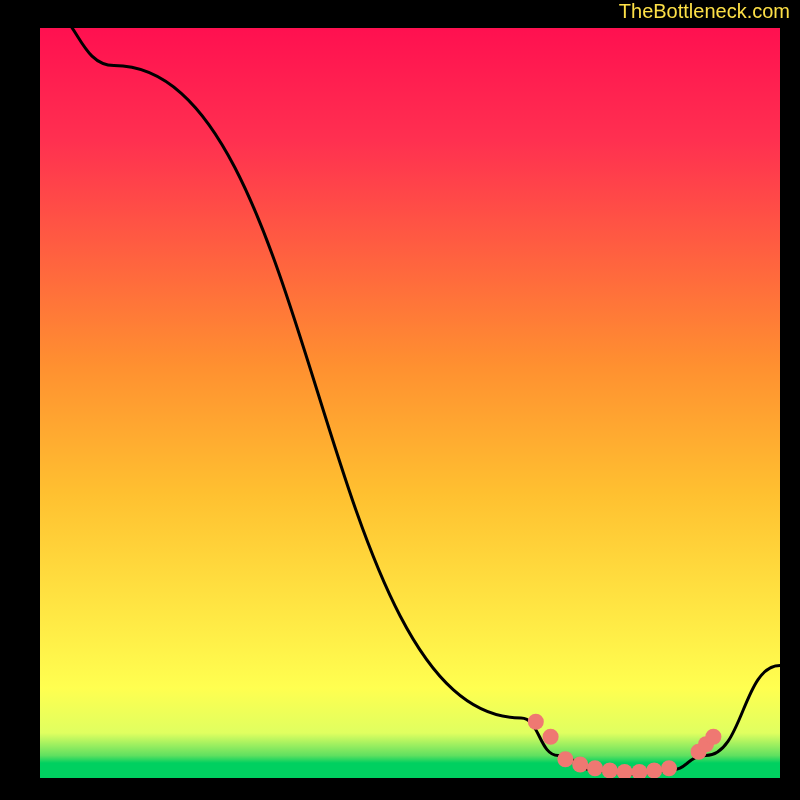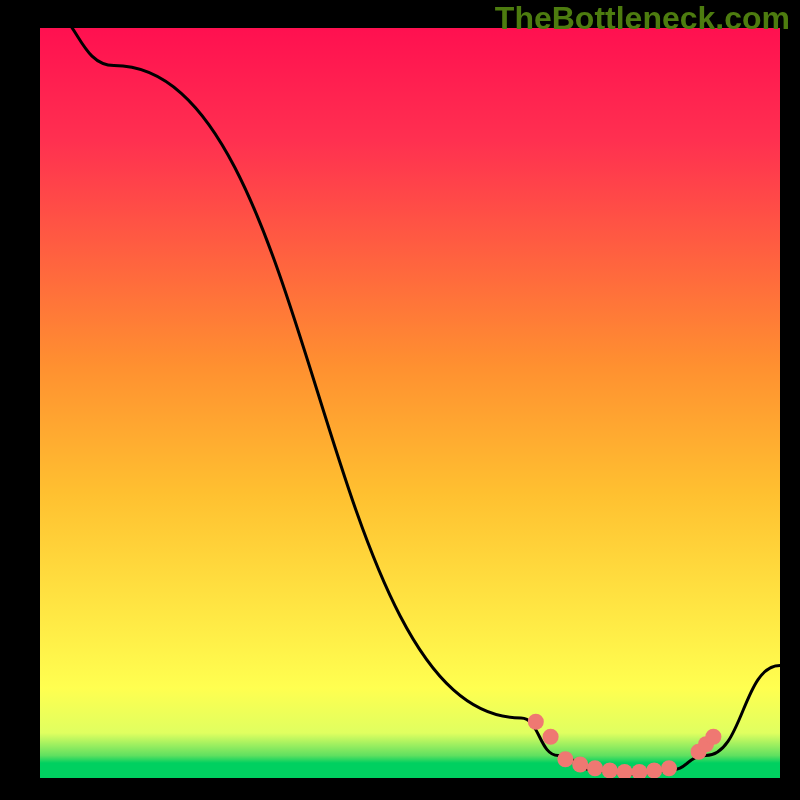--- a/index.html
+++ b/index.html
@@ -13,24 +13,24 @@
   }
   .container {
     position: relative;
     width: 800px;
     height: 800px;
   }
   .watermark {
     position: absolute;
     top: 0;
     right: 10px;
-    color: #4d7c0f;
+    color: #fde047;
     font-family: Arial, sans-serif;
-    font-size: 32px;
-    font-weight: bold;
+    font-size: 20px;
+    font-weight: normal;
     z-index: 10;
   }
   .plot-area {
     position: absolute;
     left: 40px;
     top: 28px;
     width: 740px;
     height: 750px;
   }
   .gradient-bg {

